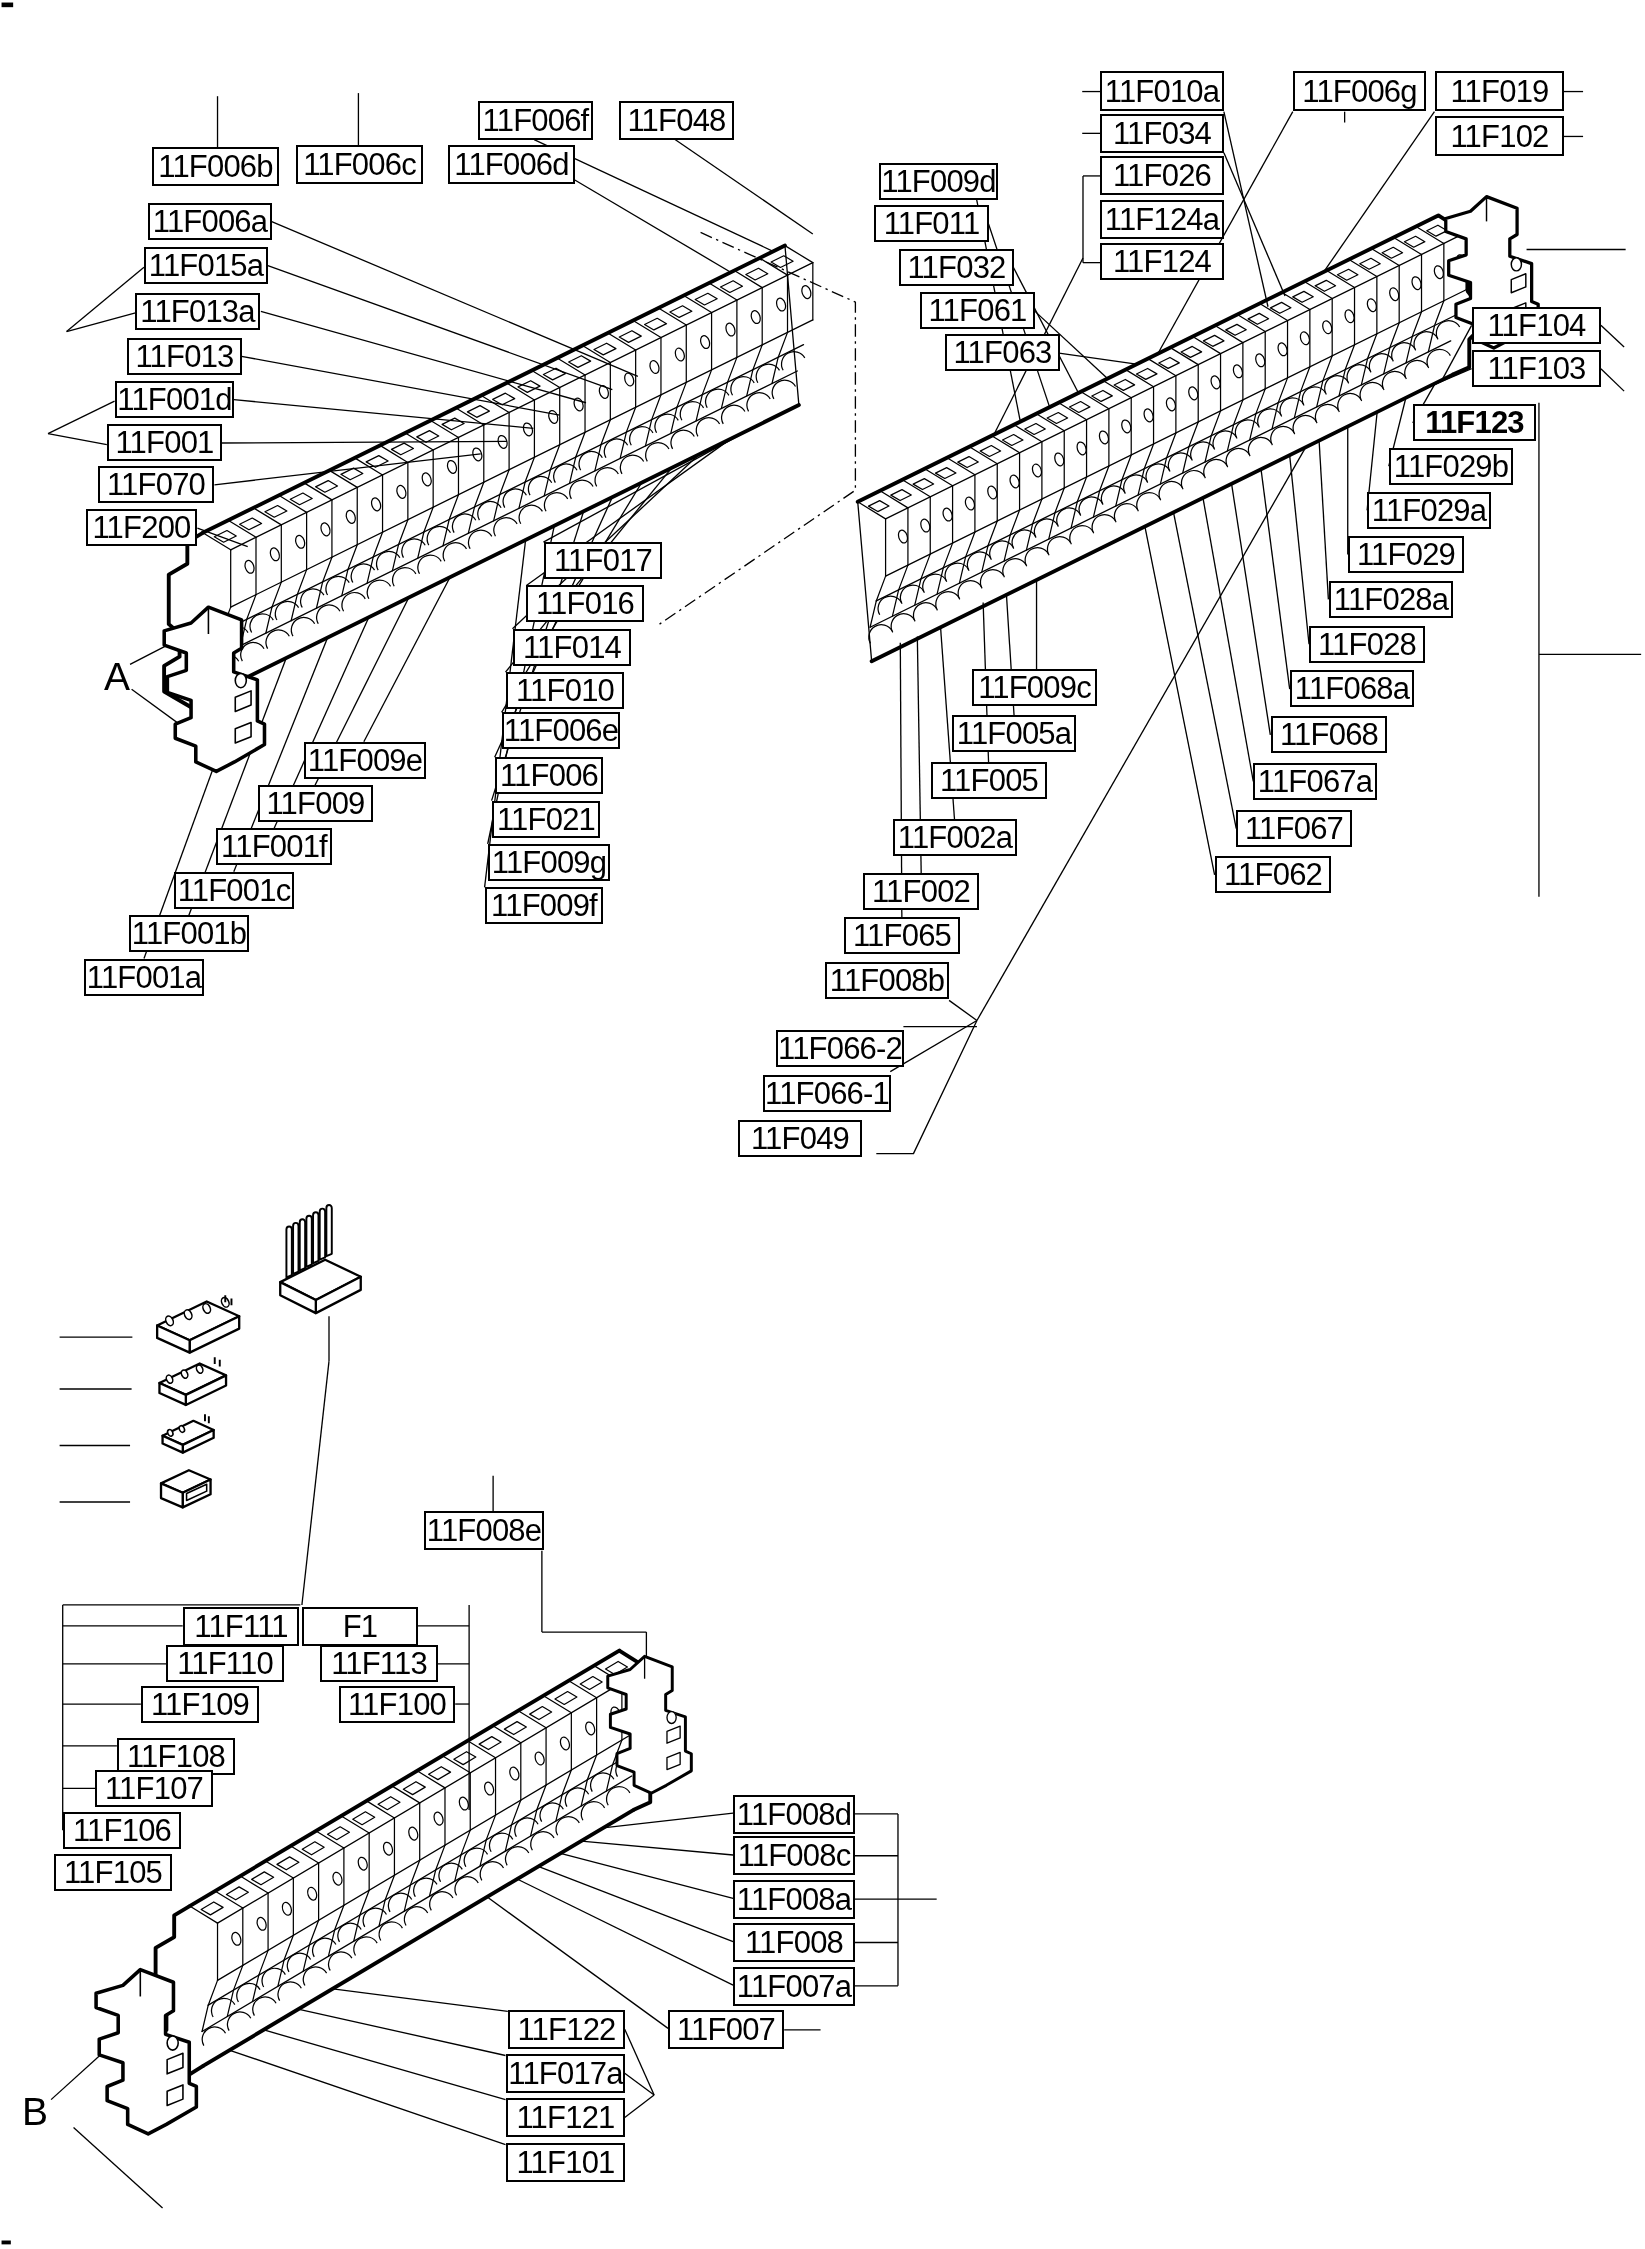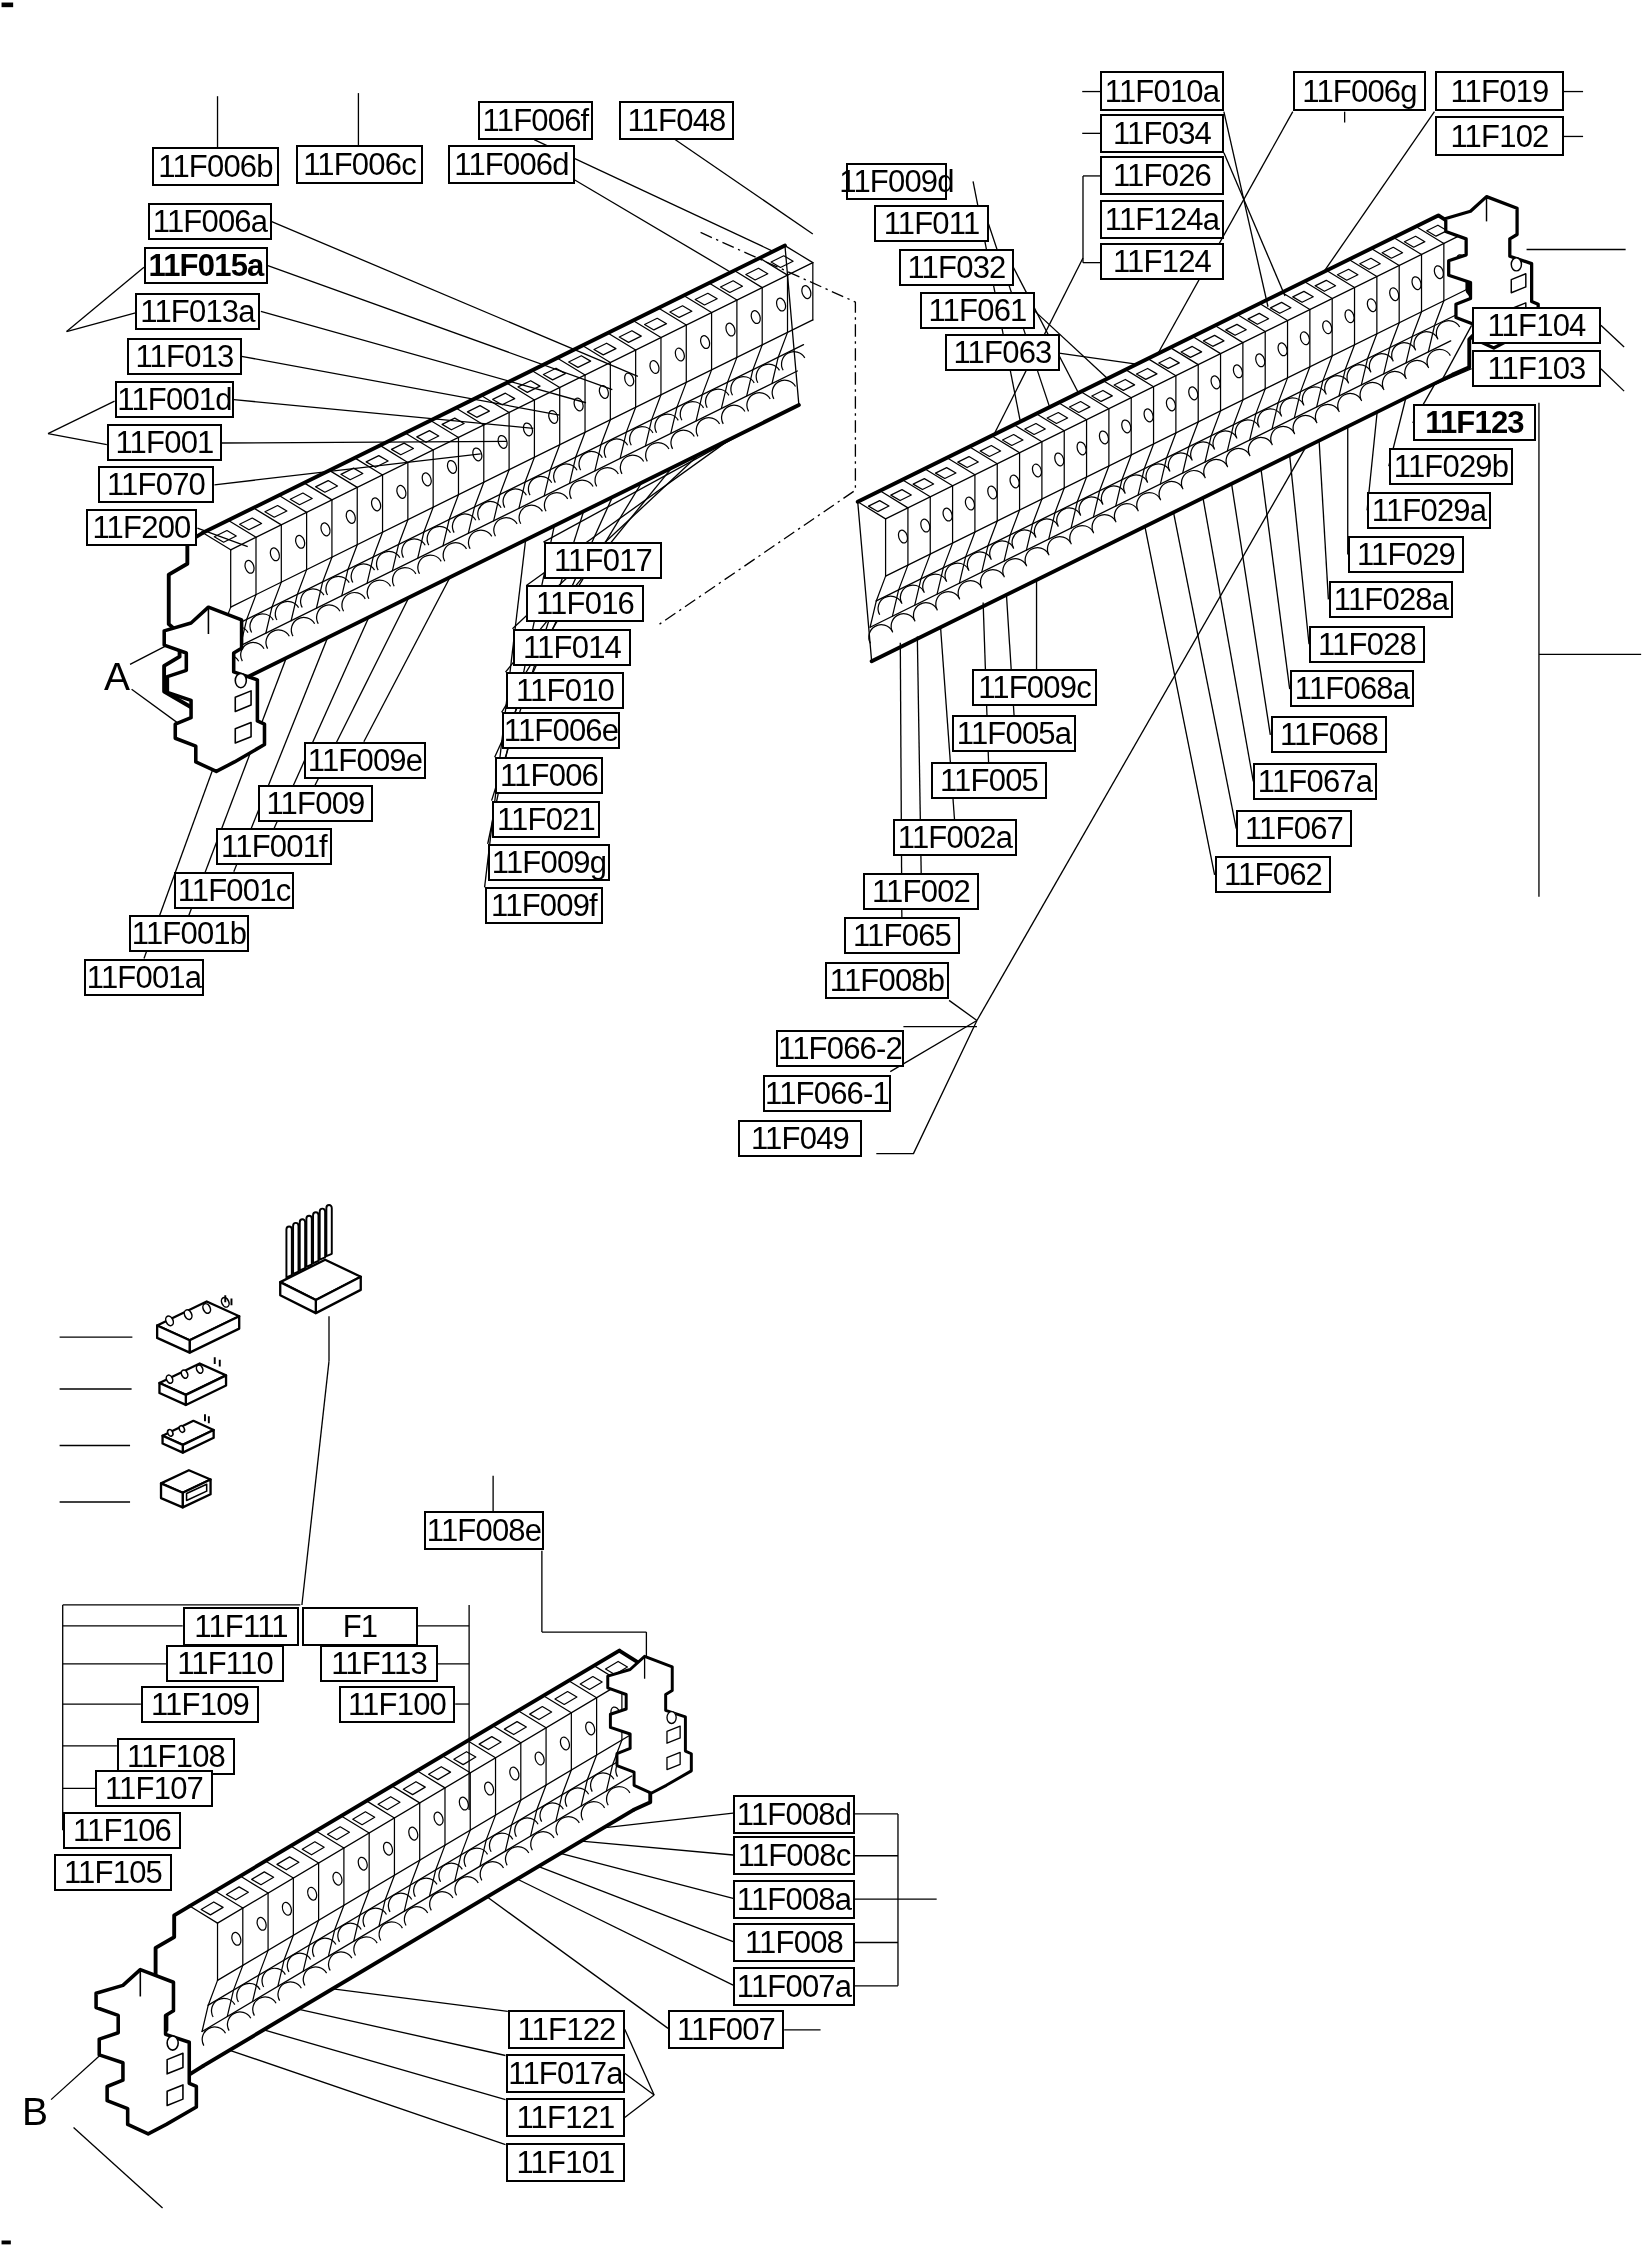--- a/index.html
+++ b/index.html
@@ -793,21 +793,21 @@
         <rect x="2" y="2894" width="12" height="5" fill="#000000"></rect>
       </g>
   </svg>
   <div id="labels">
       <div class="part-label" style="left: 478px; top: 101px; width: 115px; height: 39px;">11F006f</div>
       <div class="part-label" style="left: 619px; top: 101px; width: 115px; height: 39px;">11F048</div>
       <div class="part-label" style="left: 152px; top: 147px; width: 127px; height: 39px;">11F006b</div>
       <div class="part-label" style="left: 296px; top: 145px; width: 127px; height: 39px;">11F006c</div>
       <div class="part-label" style="left: 448px; top: 145px; width: 127px; height: 39px;">11F006d</div>
       <div class="part-label" style="left: 148px; top: 203px; width: 124px; height: 37px;">11F006a</div>
-      <div class="part-label" style="left: 144px; top: 247px; width: 124px; height: 37px; font-weight: bold;">11F015a</div>
+      <div class="part-label" style="left: 144px; top: 247px; width: 124px; height: 37px;">11F015a</div>
       <div class="part-label" style="left: 135px; top: 293px; width: 125px; height: 37px;">11F013a</div>
       <div class="part-label" style="left: 127px; top: 338px; width: 115px; height: 37px;">11F013</div>
       <div class="part-label" style="left: 115px; top: 381px; width: 119px; height: 37px;">11F001d</div>
       <div class="part-label" style="left: 107px; top: 424px; width: 115px; height: 37px;">11F001</div>
       <div class="part-label" style="left: 98px; top: 466px; width: 116px; height: 37px;">11F070</div>
       <div class="part-label" style="left: 86px; top: 509px; width: 111px; height: 37px;">11F200</div>
       <div class="part-label" style="left: 544px; top: 542px; width: 118px; height: 37px;">11F017</div>
       <div class="part-label" style="left: 526px; top: 585px; width: 118px; height: 37px;">11F016</div>
       <div class="part-label" style="left: 513px; top: 629px; width: 118px; height: 37px;">11F014</div>
       <div class="part-label" style="left: 506px; top: 672px; width: 118px; height: 37px;">11F010</div>
@@ -823,21 +823,21 @@
       <div class="part-label" style="left: 129px; top: 915px; width: 120px; height: 37px;">11F001b</div>
       <div class="part-label" style="left: 84px; top: 959px; width: 120px; height: 37px;">11F001a</div>
       <div class="part-label" style="left: 1100px; top: 71px; width: 124px; height: 40px;">11F010a</div>
       <div class="part-label" style="left: 1100px; top: 114px; width: 124px; height: 39px;">11F034</div>
       <div class="part-label" style="left: 1100px; top: 156px; width: 124px; height: 39px;">11F026</div>
       <div class="part-label" style="left: 1100px; top: 200px; width: 124px; height: 39px;">11F124a</div>
       <div class="part-label" style="left: 1100px; top: 243px; width: 124px; height: 37px;">11F124</div>
       <div class="part-label" style="left: 1293px; top: 71px; width: 133px; height: 40px;">11F006g</div>
       <div class="part-label" style="left: 1435px; top: 71px; width: 129px; height: 40px;">11F019</div>
       <div class="part-label" style="left: 1435px; top: 116px; width: 129px; height: 40px;">11F102</div>
-      <div class="part-label" style="left: 846px; top: 163px; width: 101px; height: 37px;">11F009d</div>
+      <div class="part-label" style="left: 879px; top: 163px; width: 119px; height: 37px;">11F009d</div>
       <div class="part-label" style="left: 874px; top: 205px; width: 115px; height: 37px;">11F011</div>
       <div class="part-label" style="left: 899px; top: 249px; width: 115px; height: 37px;">11F032</div>
       <div class="part-label" style="left: 920px; top: 292px; width: 115px; height: 37px;">11F061</div>
       <div class="part-label" style="left: 945px; top: 334px; width: 115px; height: 37px;">11F063</div>
       <div class="part-label" style="left: 1472px; top: 307px; width: 129px; height: 37px;">11F104</div>
       <div class="part-label" style="left: 1472px; top: 350px; width: 129px; height: 37px; text-align: center;">11F103</div>
       <div class="part-label" style="left: 1413px; top: 404px; width: 123px; height: 37px; font-weight: bold;">11F123</div>
       <div class="part-label" style="left: 1389px; top: 448px; width: 124px; height: 37px;">11F029b</div>
       <div class="part-label" style="left: 1367px; top: 492px; width: 124px; height: 37px;">11F029a</div>
       <div class="part-label" style="left: 1348px; top: 536px; width: 116px; height: 37px;">11F029</div>

